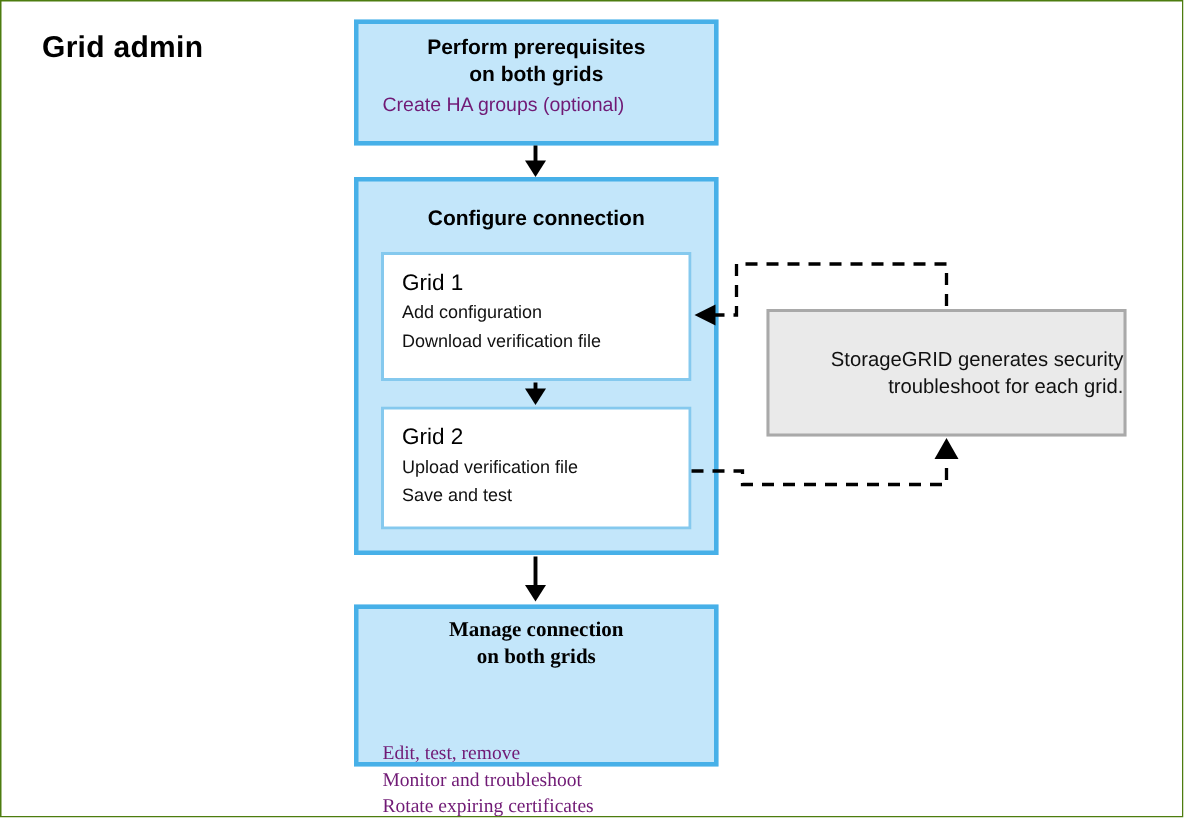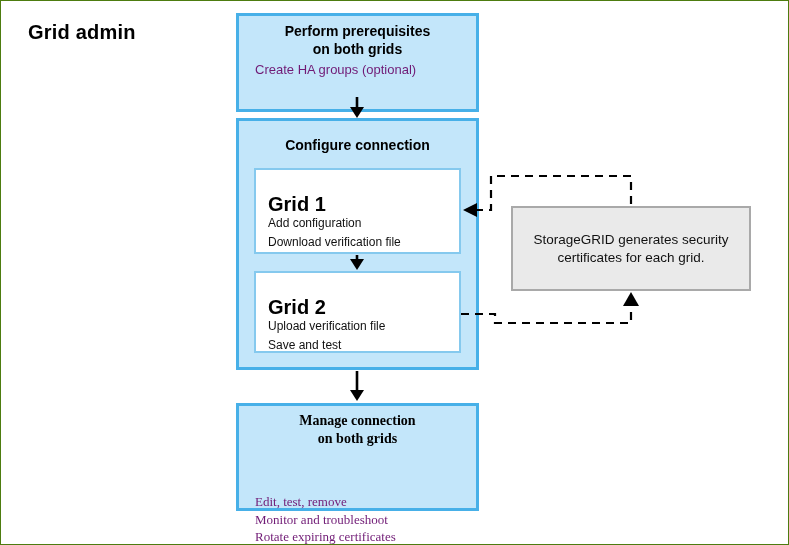--- a/index.html
+++ b/index.html
@@ -22,33 +22,33 @@
   }
   .graybox{
     position:absolute;background:#eaeaea;border:2px solid #a9a9a9;
     box-sizing:border-box;display:flex;flex-direction:column;
     justify-content:center;text-align:center;
   }
   .bhead{font-weight:bold;font-size:14px;line-height:18px;text-align:center;color:#000;}
   .bhead.pad-top{padding-top:6px;}
   .bitem{font-size:13px;line-height:17.5px;color:#701a75;}
   .body-block{padding:3px 0 0 16px;}
-  .inner-head{font-weight:bold;font-size:20px;line-height:20px;color:#000;margin-top:15px;}
+  .inner-head{font-weight:normal;font-size:15px;line-height:20px;color:#000;}
   .inner-item{font-size:12px;line-height:19px;color:#111;}
   .note-line{font-size:13.5px;line-height:18px;color:#111;}
   svg.overlay{position:absolute;left:0;top:0;pointer-events:none;}
 </style>
 </head>
 <body>
 
 <div class="canvas">
 
   <div class="page-title">Grid admin</div>
 
-  <div class="bluebox" style="left:235px;top:12px;width:243px;height:99px;">
+  <div class="bluebox" style="left:235px;top:12px;width:243px;height:84px;">
     <div class="bhead pad-top">Perform prerequisites</div>
     <div class="bhead">on both grids</div>
     <div class="body-block">
       <div class="bitem">Create HA groups (optional)</div>
     </div>
   </div>
 
   <div class="bluebox" style="left:235px;top:117px;width:243px;height:252px;">
     <div class="bhead" style="padding-top:15px;">Configure connection</div>
   </div>
@@ -68,23 +68,23 @@
   <div class="bluebox" style="left:235px;top:402px;width:243px;height:108px;font-family:Liberation Serif, serif;">
     <div class="bhead pad-top">Manage connection</div>
     <div class="bhead">on both grids</div>
     <div class="body-block" style="padding-top:5px;margin-top:40px;">
       <div class="bitem">Edit, test, remove</div>
       <div class="bitem">Monitor and troubleshoot</div>
       <div class="bitem">Rotate expiring certificates</div>
     </div>
   </div>
 
-  <div class="graybox" style="left:510px;top:205px;width:240px;height:85px;">
+  <div class="graybox" style="left:510px;top:205px;width:240px;height:85px;align-items:flex-end;">
     <div class="note-line">StorageGRID generates security</div>
-    <div class="note-line">certificates for each grid.</div>
+    <div class="note-line">troubleshoot for each grid.</div>
   </div>
 
   <svg class="overlay" width="789" height="545" viewBox="0 0 789 545">
 
     <g>
       <line x1="356" y1="96" x2="356" y2="108" stroke="#000" stroke-width="2.6"></line>
       <polygon points="356,117 349,106 363,106" fill="#000"></polygon>
     </g>
 
     <g>

